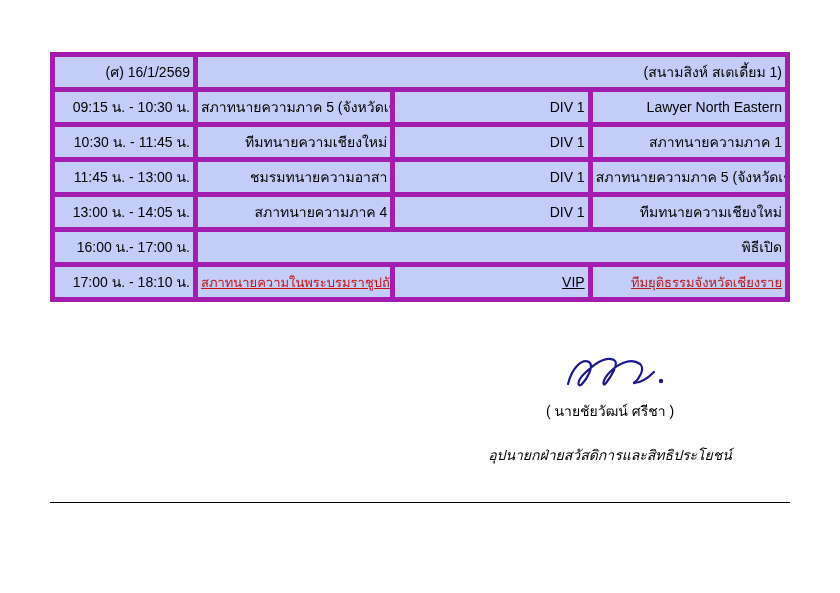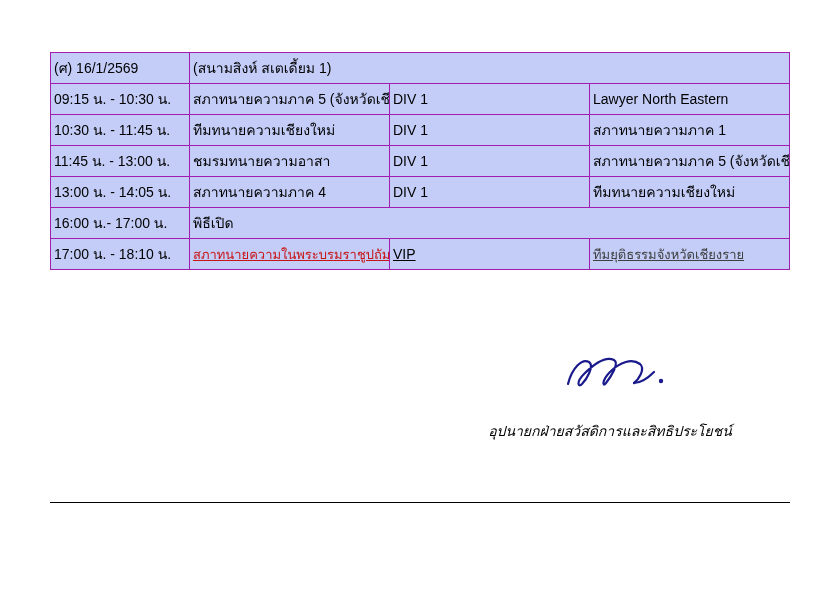--- a/index.html
+++ b/index.html
@@ -26,23 +26,23 @@
   table.schedule {
     position: absolute;
     left: 50px;
     top: 52px;
     width: 740px;
     border-collapse: collapse;
     table-layout: fixed;
   }
 
   table.schedule td {
-    border: 1px solid #a21caf;
+    border: 5px solid #a21caf;
     background: #c3cdf7;
-    text-align: left;
+    text-align: right;
     vertical-align: middle;
     font-size: 14px;
     padding: 4px 3px;
     height: 22px;
     line-height: 1.2;
     color: #000;
     white-space: nowrap;
     overflow: hidden;
   }
 
@@ -79,21 +79,21 @@
     background: #e9eefb;
   }
   td.cell-white .vip {
     text-decoration: underline;
     font-size: 14px;
   }
   td.cell-magenta {
     background: #cc00ee;
   }
   td.cell-magenta .lnk {
-    color: #404040;
+    color: #b91c1c;
     text-decoration: underline;
     font-size: 13px;
   }
 
   .signature-block {
     position: absolute;
     left: 430px;
     top: 352px;
     width: 360px;
     text-align: center;
@@ -189,18 +189,19 @@
   </table>
 
   <div class="signature-block">
     <div class="signature-mark">
       <svg width="110" height="46" viewBox="0 0 110 46" xmlns="http://www.w3.org/2000/svg">
         <path d="M6 34 C10 18, 20 8, 27 12 C33 16, 24 30, 20 34 C16 38, 14 32, 22 24 C32 14, 44 6, 52 10 C58 13, 48 28, 44 33 C40 38, 40 30, 48 22 C58 12, 70 8, 78 14 C84 19, 76 30, 72 33" fill="none" stroke="#1a1a8c" stroke-width="2.2" stroke-linecap="round"></path>
         <path d="M72 33 C80 33, 86 28, 92 22" fill="none" stroke="#1a1a8c" stroke-width="2.2" stroke-linecap="round"></path>
         <circle cx="99" cy="31" r="2.2" fill="#1a1a8c"></circle>
       </svg>
     </div>
+    <div class="sig-name">( นายชัยวัฒน์ ศรีชา )</div>
     <div class="sig-title">อุปนายกฝ่ายสวัสดิการและสิทธิประโยชน์</div>
   </div>
 
   <div class="rule"></div>
 
 </div>
 
 </body></html>

